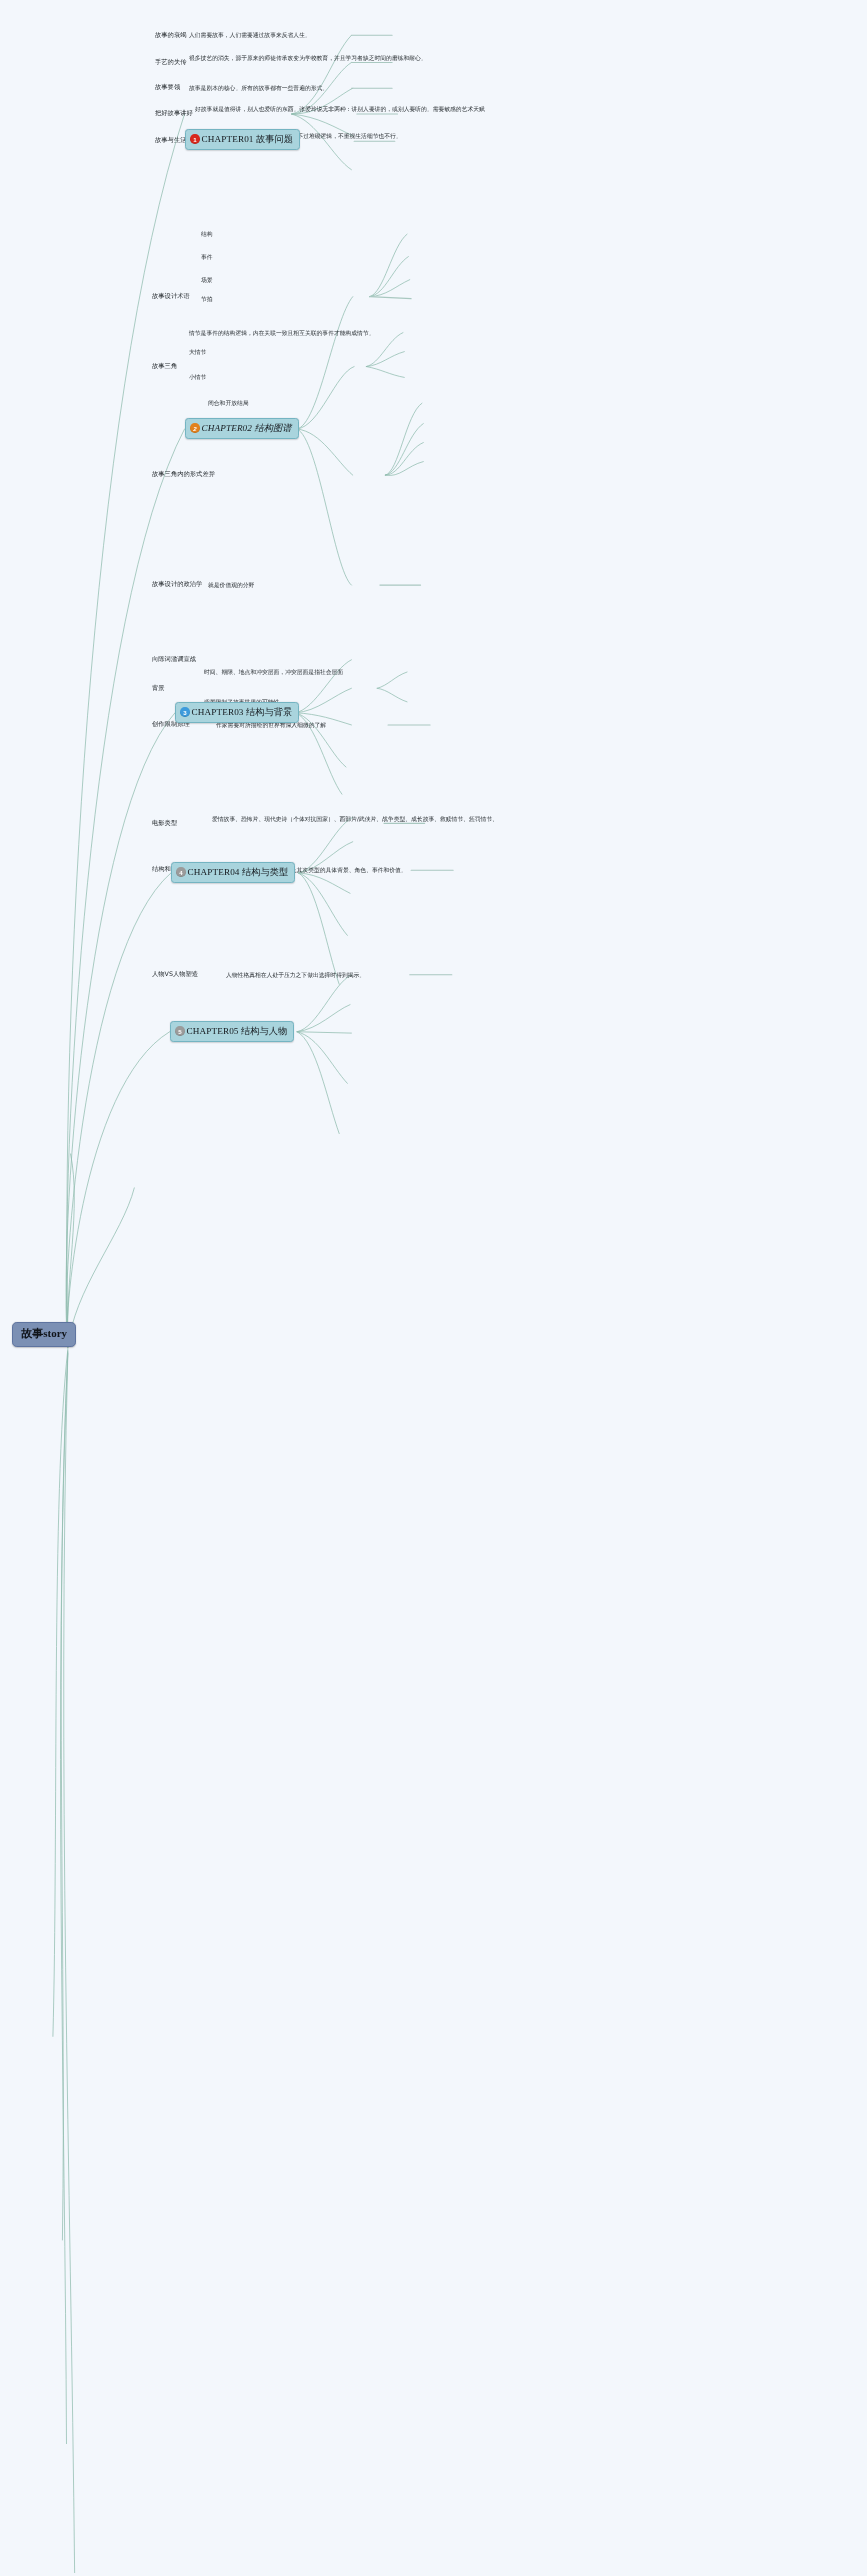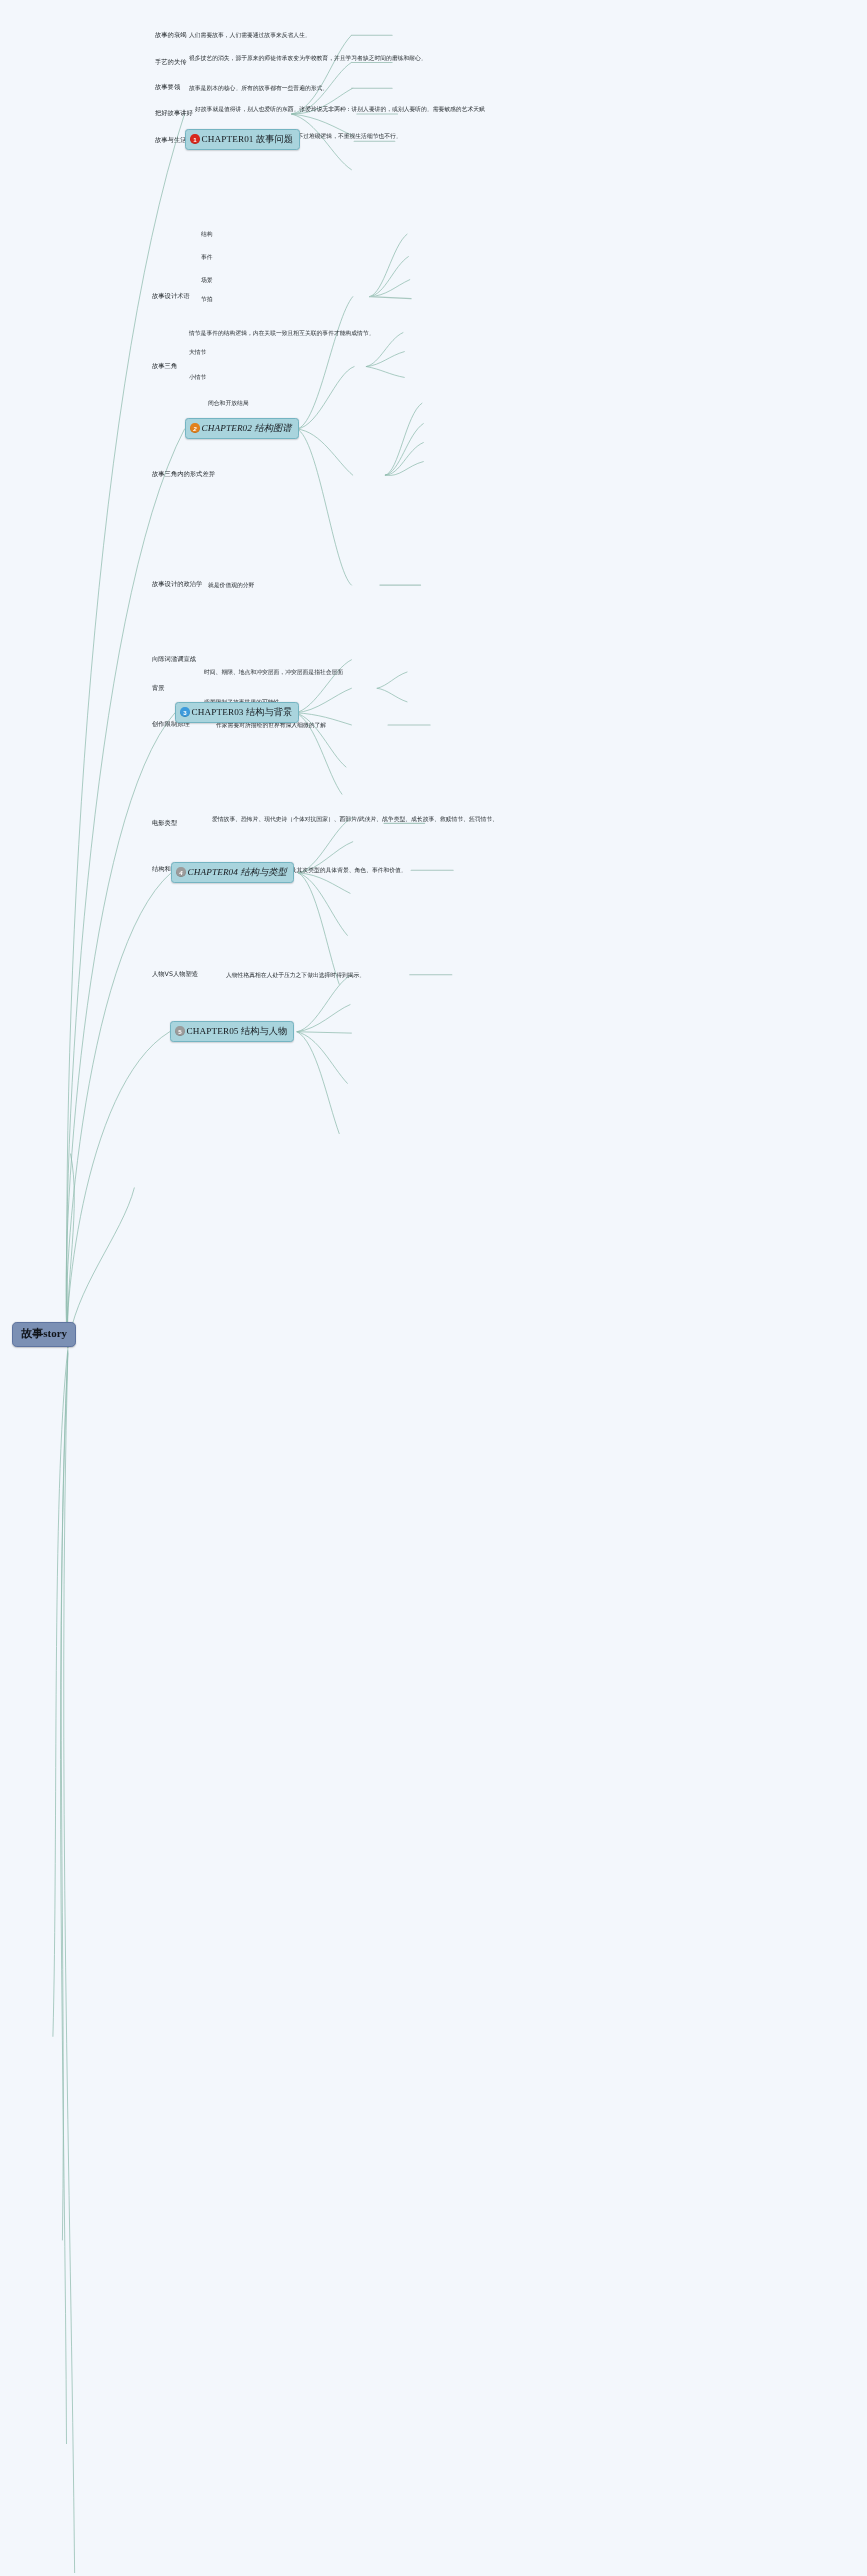--- a/index.html
+++ b/index.html
@@ -256,21 +256,21 @@
 
   <div class="branch-label" style="left:152px; top:655px;">向陈词滥调宣战</div>
 
   <div class="branch-label" style="left:152px; top:684px;">背景</div>
   <div class="leaf-text auto" style="left:204px; top:668px;">时间、期限、地点和冲突层面，冲突层面是指社会层面</div>
   <div class="leaf-text auto" style="left:204px; top:698px;">背景限制了故事世界的可能性</div>
 
   <div class="branch-label" style="left:152px; top:720px;">创作限制原理</div>
   <div class="leaf-text auto" style="left:216px; top:721px;">作家需要对所描绘的世界有深入细微的了解</div>
 
-  <div class="chapter-node" style="left:171px; top:862px; background:#a9d4dd;font-style:italic;">
+  <div class="chapter-node" style="left:171px; top:862px; background:#a9d4dd;">
     <span class="badge" style="background:#9b9b9b;">4</span>
     <span class="ch-label">CHAPTER04 结构与类型</span>
   </div>
 
   <div class="branch-label" style="left:152px; top:819px;">电影类型</div>
   <div class="leaf-text xwide" style="left:212px; top:815px;">爱情故事、恐怖片、现代史诗（个体对抗国家）、西部片/武侠片、战争类型、成长故事、救赎情节、惩罚情节、</div>
 
   <div class="branch-label" style="left:152px; top:865px;">结构和类型的关系</div>
   <div class="leaf-text auto" style="left:227px; top:866px;">类型常规是界定哥哥类型及其次类型的具体背景、角色、事件和价值。</div>
 

